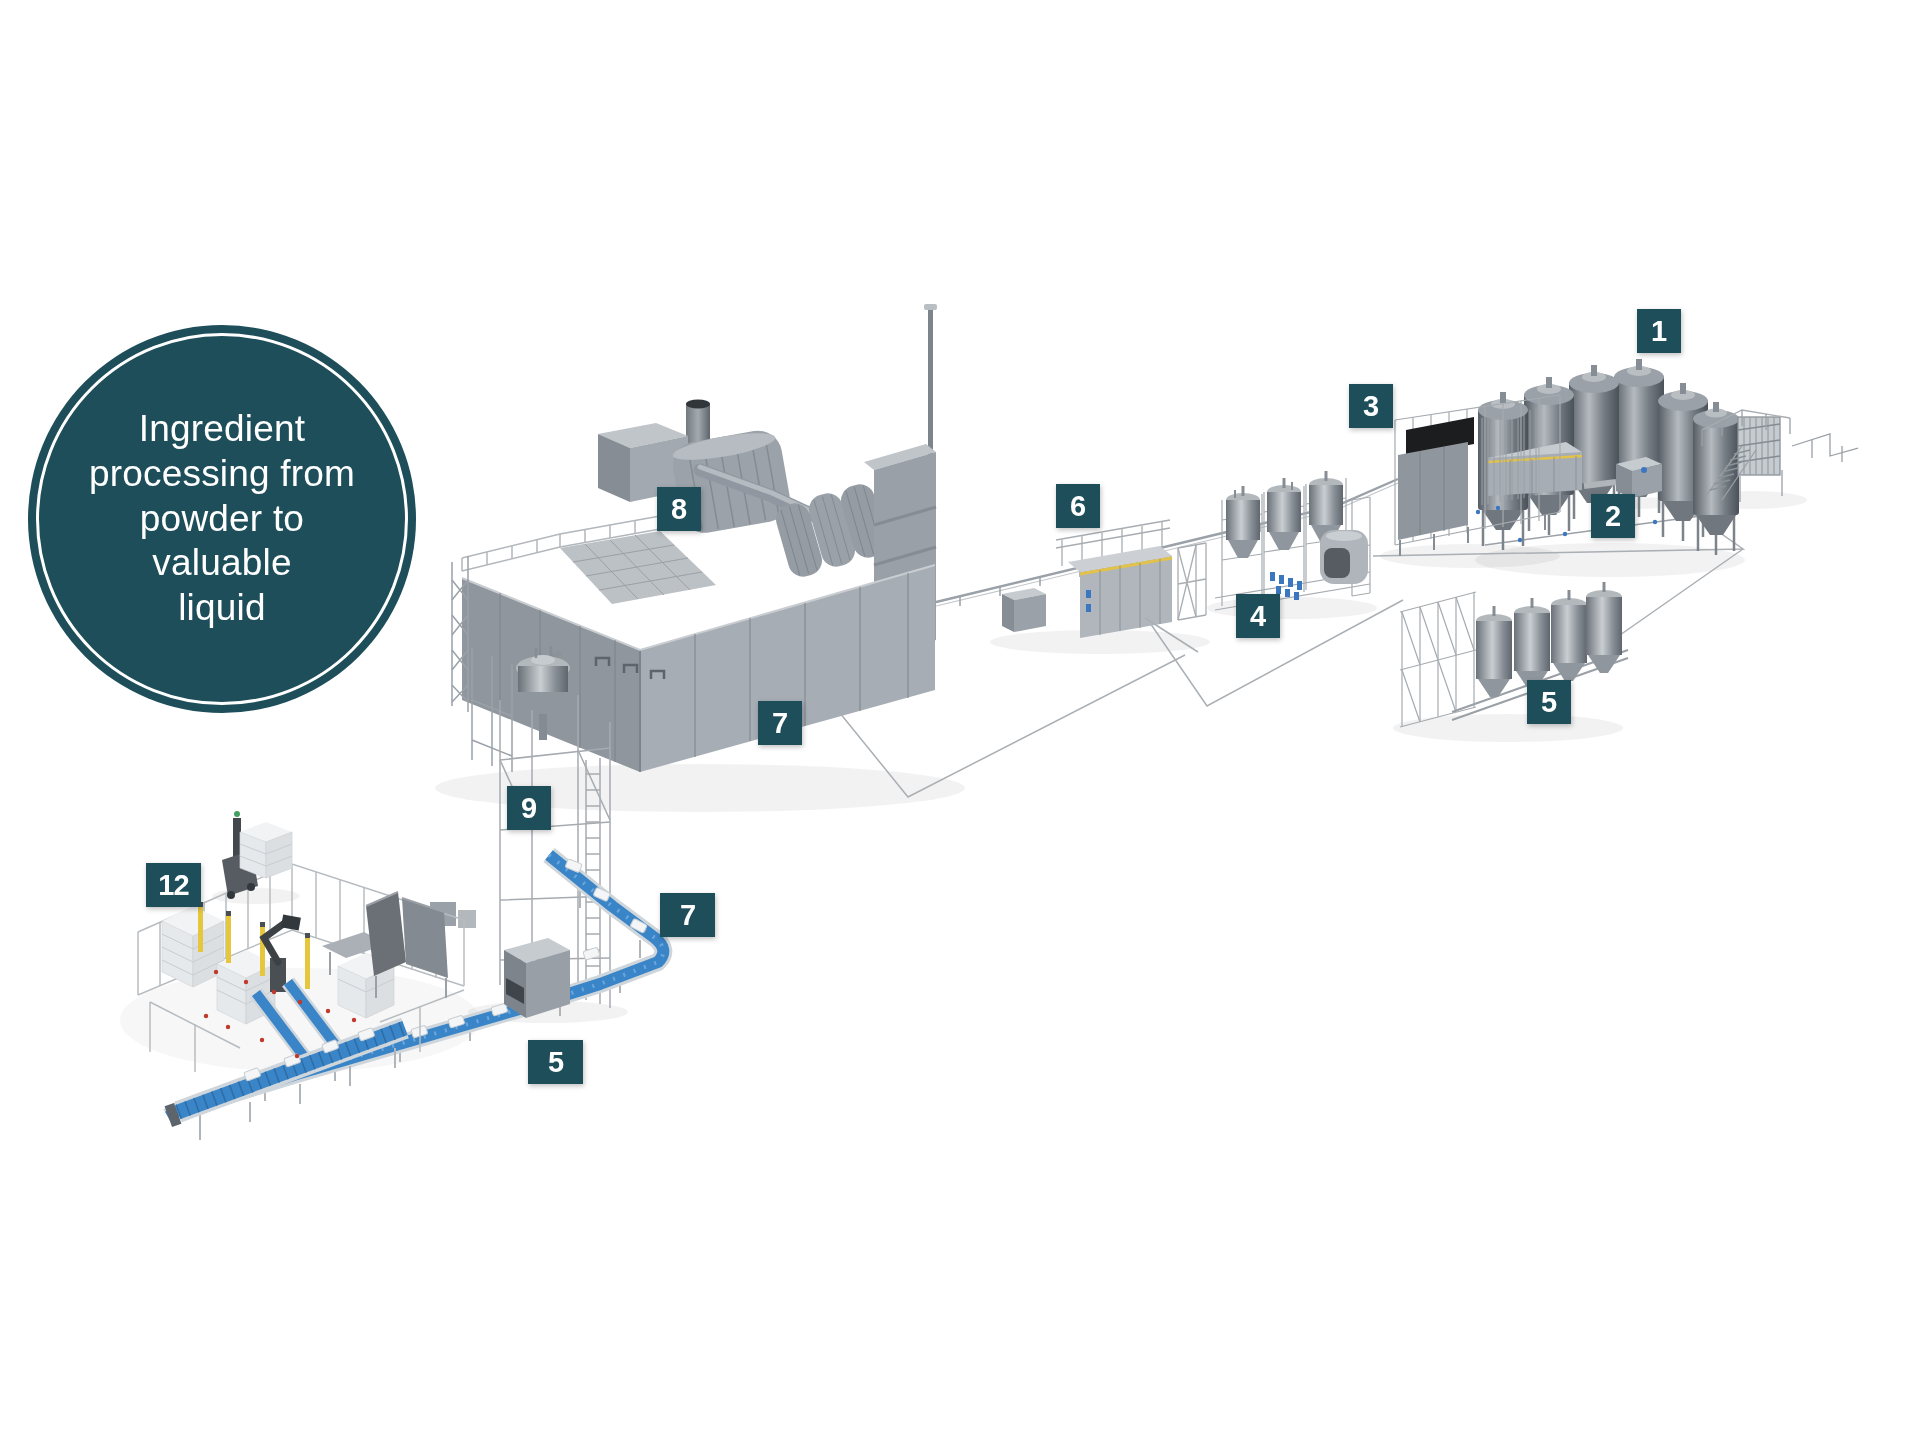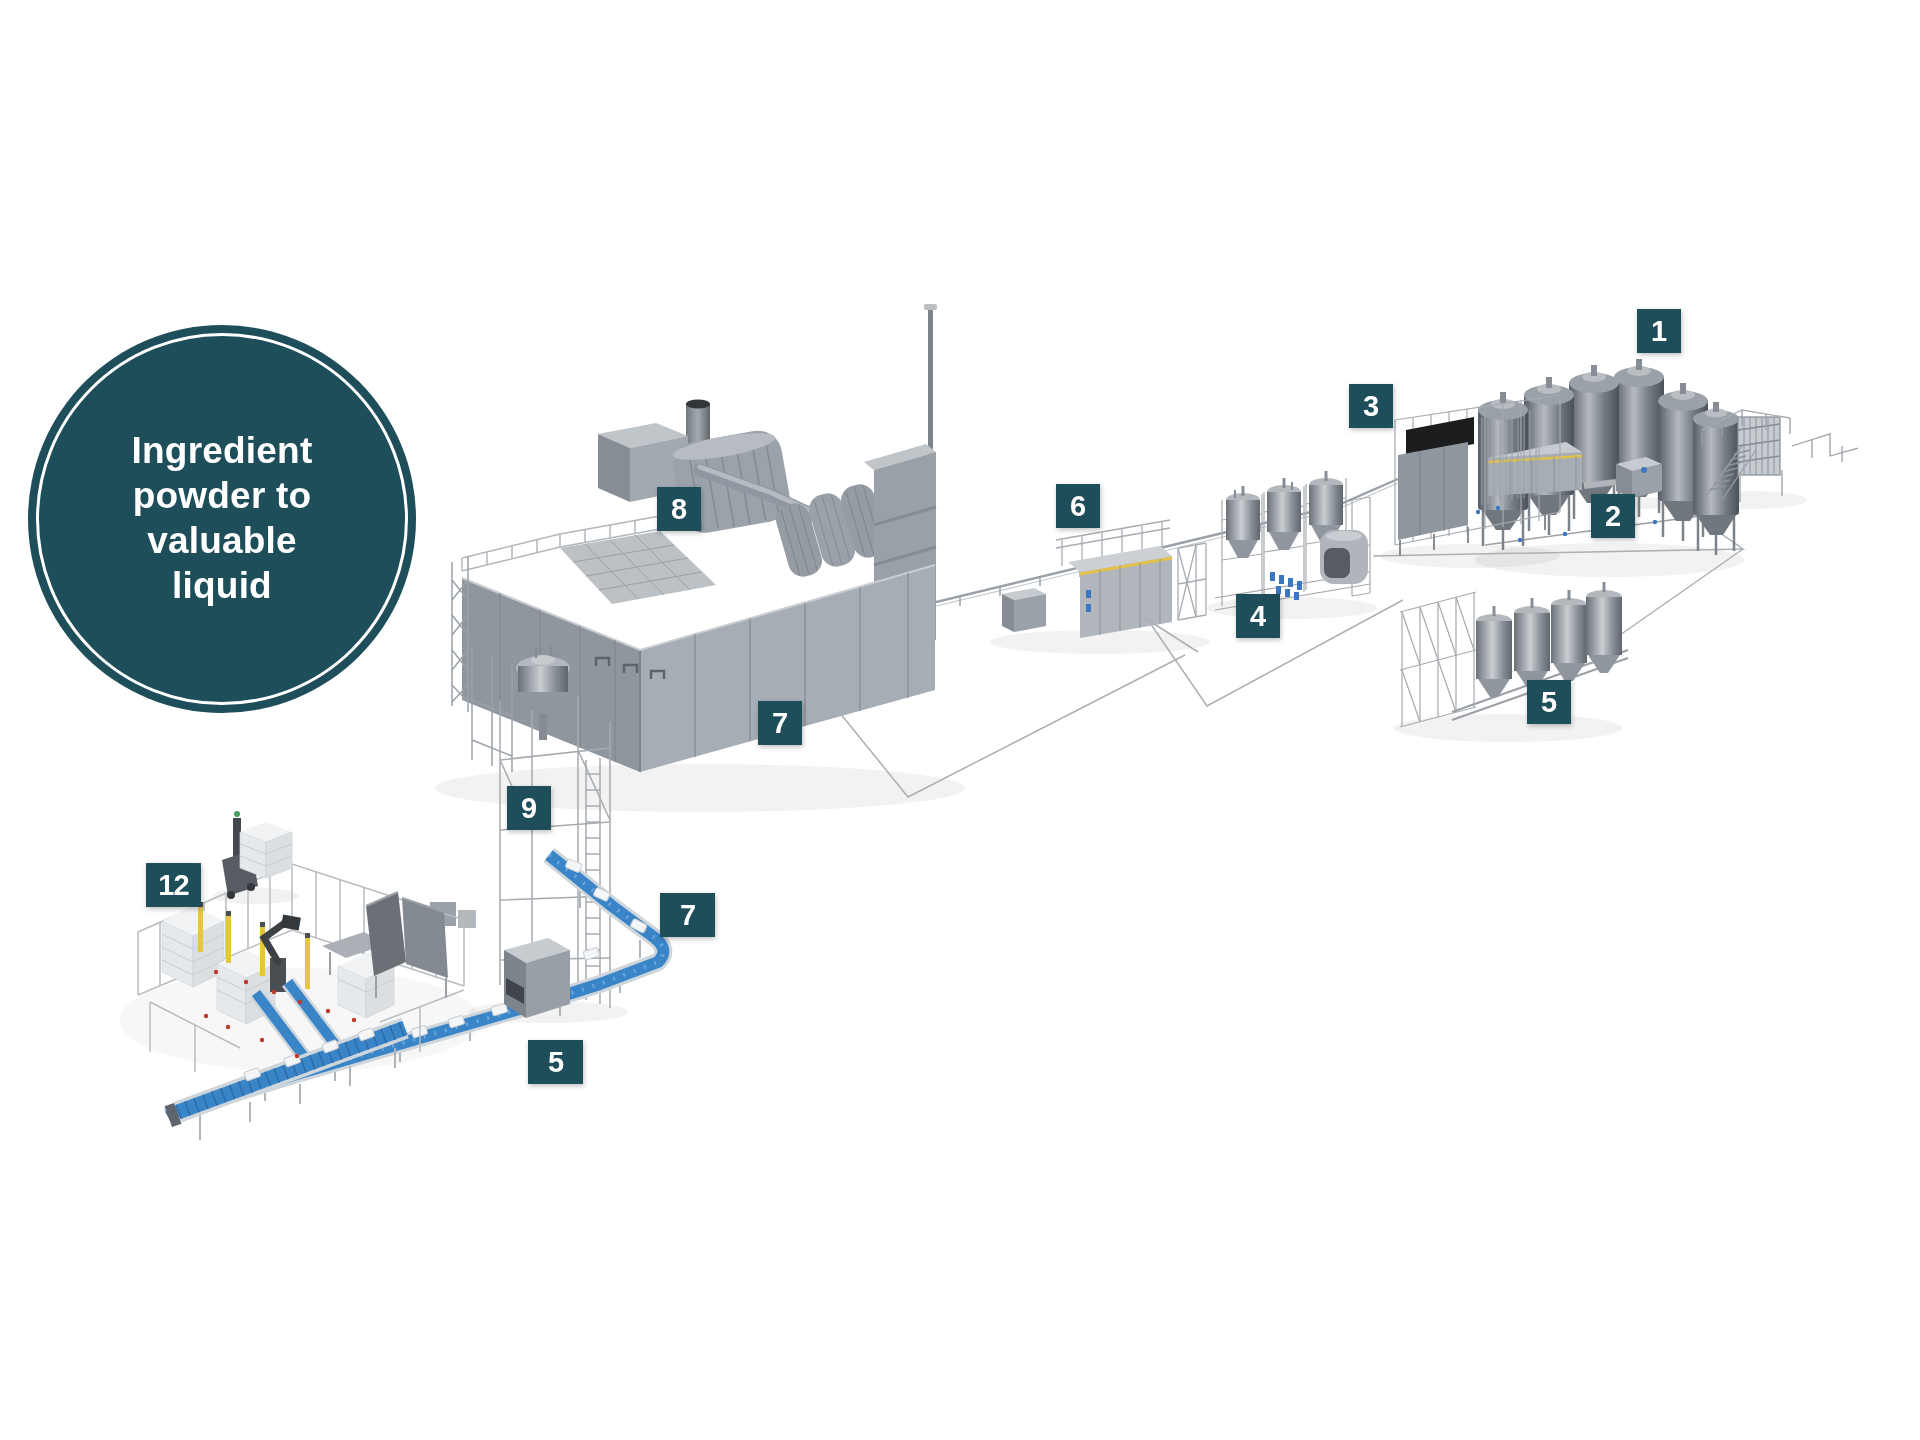--- a/index.html
+++ b/index.html
@@ -16,21 +16,21 @@
     overflow:hidden;font-family:"Liberation Sans", sans-serif;
   }
   .stage svg{position:absolute;left:0;top:0;}
   .badge{
     position:absolute;left:28px;top:325px;width:388px;height:388px;border-radius:50%;
     background:var(--accent_teal);
   }
   .badge-ring{position:absolute;inset:8px;border:3px solid #fff;border-radius:50%;}
   .badge-text{
     position:absolute;inset:0;display:flex;flex-direction:column;align-items:center;justify-content:center;
-    color:#fff;font-size:37px;font-weight:bold;line-height:1.21;text-align:center;letter-spacing:0.2px;
+    color:#fff;font-size:37px;font-weight:normal;line-height:1.21;text-align:center;letter-spacing:0.2px;
   }
   .slabel{
     position:absolute;width:44px;height:44px;background:var(--accent_teal);color:var(--label_text);
     display:flex;align-items:center;justify-content:center;
     font-size:29px;font-weight:bold;box-shadow:1px 2px 5px rgba(0,0,0,0.25);
   }
   .slabel.wide{width:55px;letter-spacing:-1px;}
 </style>
 </head>
 <body>
@@ -690,20 +690,21 @@
     <polygon points="240,832 266,842 266,878 240,868" fill="#e6e9eb" stroke="#d2d6d9" stroke-width="0.7"></polygon>
     <polygon points="266,842 292,832 292,868 266,878" fill="#dbdfe2" stroke="#cdd1d5" stroke-width="0.7"></polygon>
     <path d="M240,844 L266,854 M240,856 L266,866 M266,854 L292,844 M266,866 L292,856" stroke="#c9cdd1" stroke-width="1" fill="none"></path>
   </g>
 </svg>
 
 <div class="badge">
   <div class="badge-ring"></div>
   <div class="badge-text">
     <span>Ingredient</span>
+    <span>processing from</span>
     <span>powder to</span>
     <span>valuable</span>
     <span>liquid</span>
   </div>
 </div>
 
 <div class="slabel" style="left:1637px;top:309px">1</div>
 <div class="slabel" style="left:1591px;top:494px">2</div>
 <div class="slabel" style="left:1349px;top:384px">3</div>
 <div class="slabel" style="left:1236px;top:594px">4</div>

